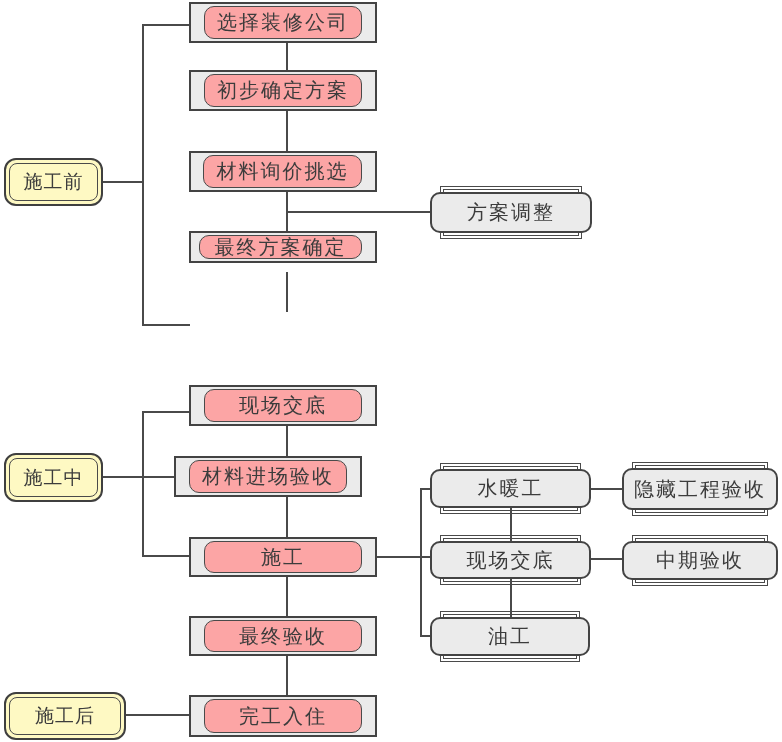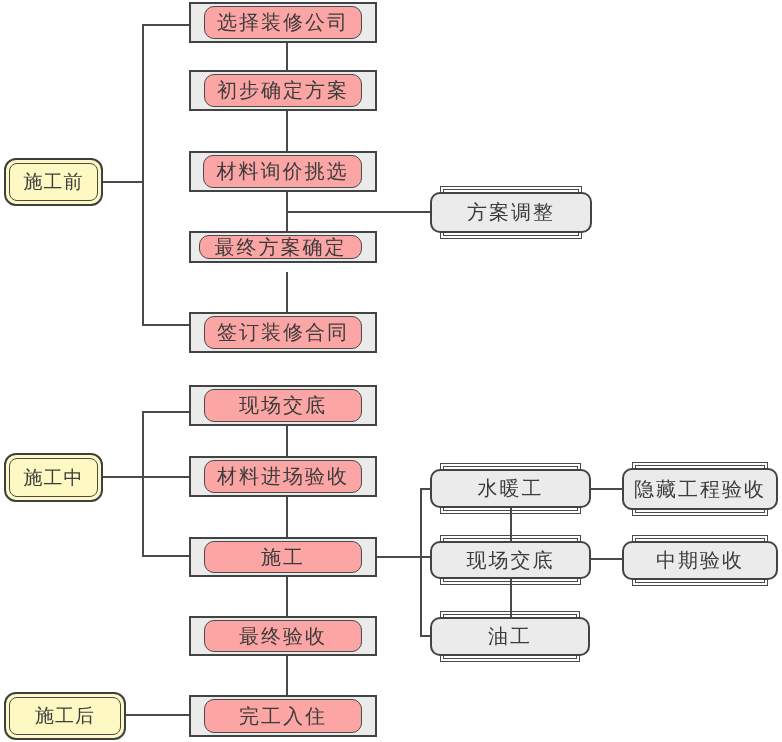--- a/index.html
+++ b/index.html
@@ -123,27 +123,24 @@
   </div>
   <div class="node-b" style="left:189px;top:70px;width:188px;height:41px;">
     <div class="inner">初步确定方案</div>
   </div>
   <div class="node-b" style="left:189px;top:151px;width:188px;height:41px;padding-left:12px;">
     <div class="inner">材料询价挑选</div>
   </div>
   <div class="node-b" style="left:189px;top:231px;width:188px;height:32px;padding-left:8px;">
     <div class="inner">最终方案确定</div>
   </div>
-  <div class="node-b" style="left:189px;top:312px;width:188px;height:41px;">
-    <div class="inner">签订装修合同</div>
-  </div>
   <div class="node-b" style="left:189px;top:385px;width:188px;height:41px;">
     <div class="inner">现场交底</div>
   </div>
-  <div class="node-b" style="left:189px;top:456px;width:188px;height:41px;">
+  <div class="node-b" style="left:174px;top:456px;width:188px;height:41px;">
     <div class="inner">材料进场验收</div>
   </div>
   <div class="node-b" style="left:189px;top:537px;width:188px;height:40px;">
     <div class="inner">施工</div>
   </div>
   <div class="node-b" style="left:189px;top:616px;width:188px;height:40px;">
     <div class="inner">最终验收</div>
   </div>
   <div class="node-b" style="left:189px;top:695px;width:188px;height:42px;">
     <div class="inner">完工入住</div>

